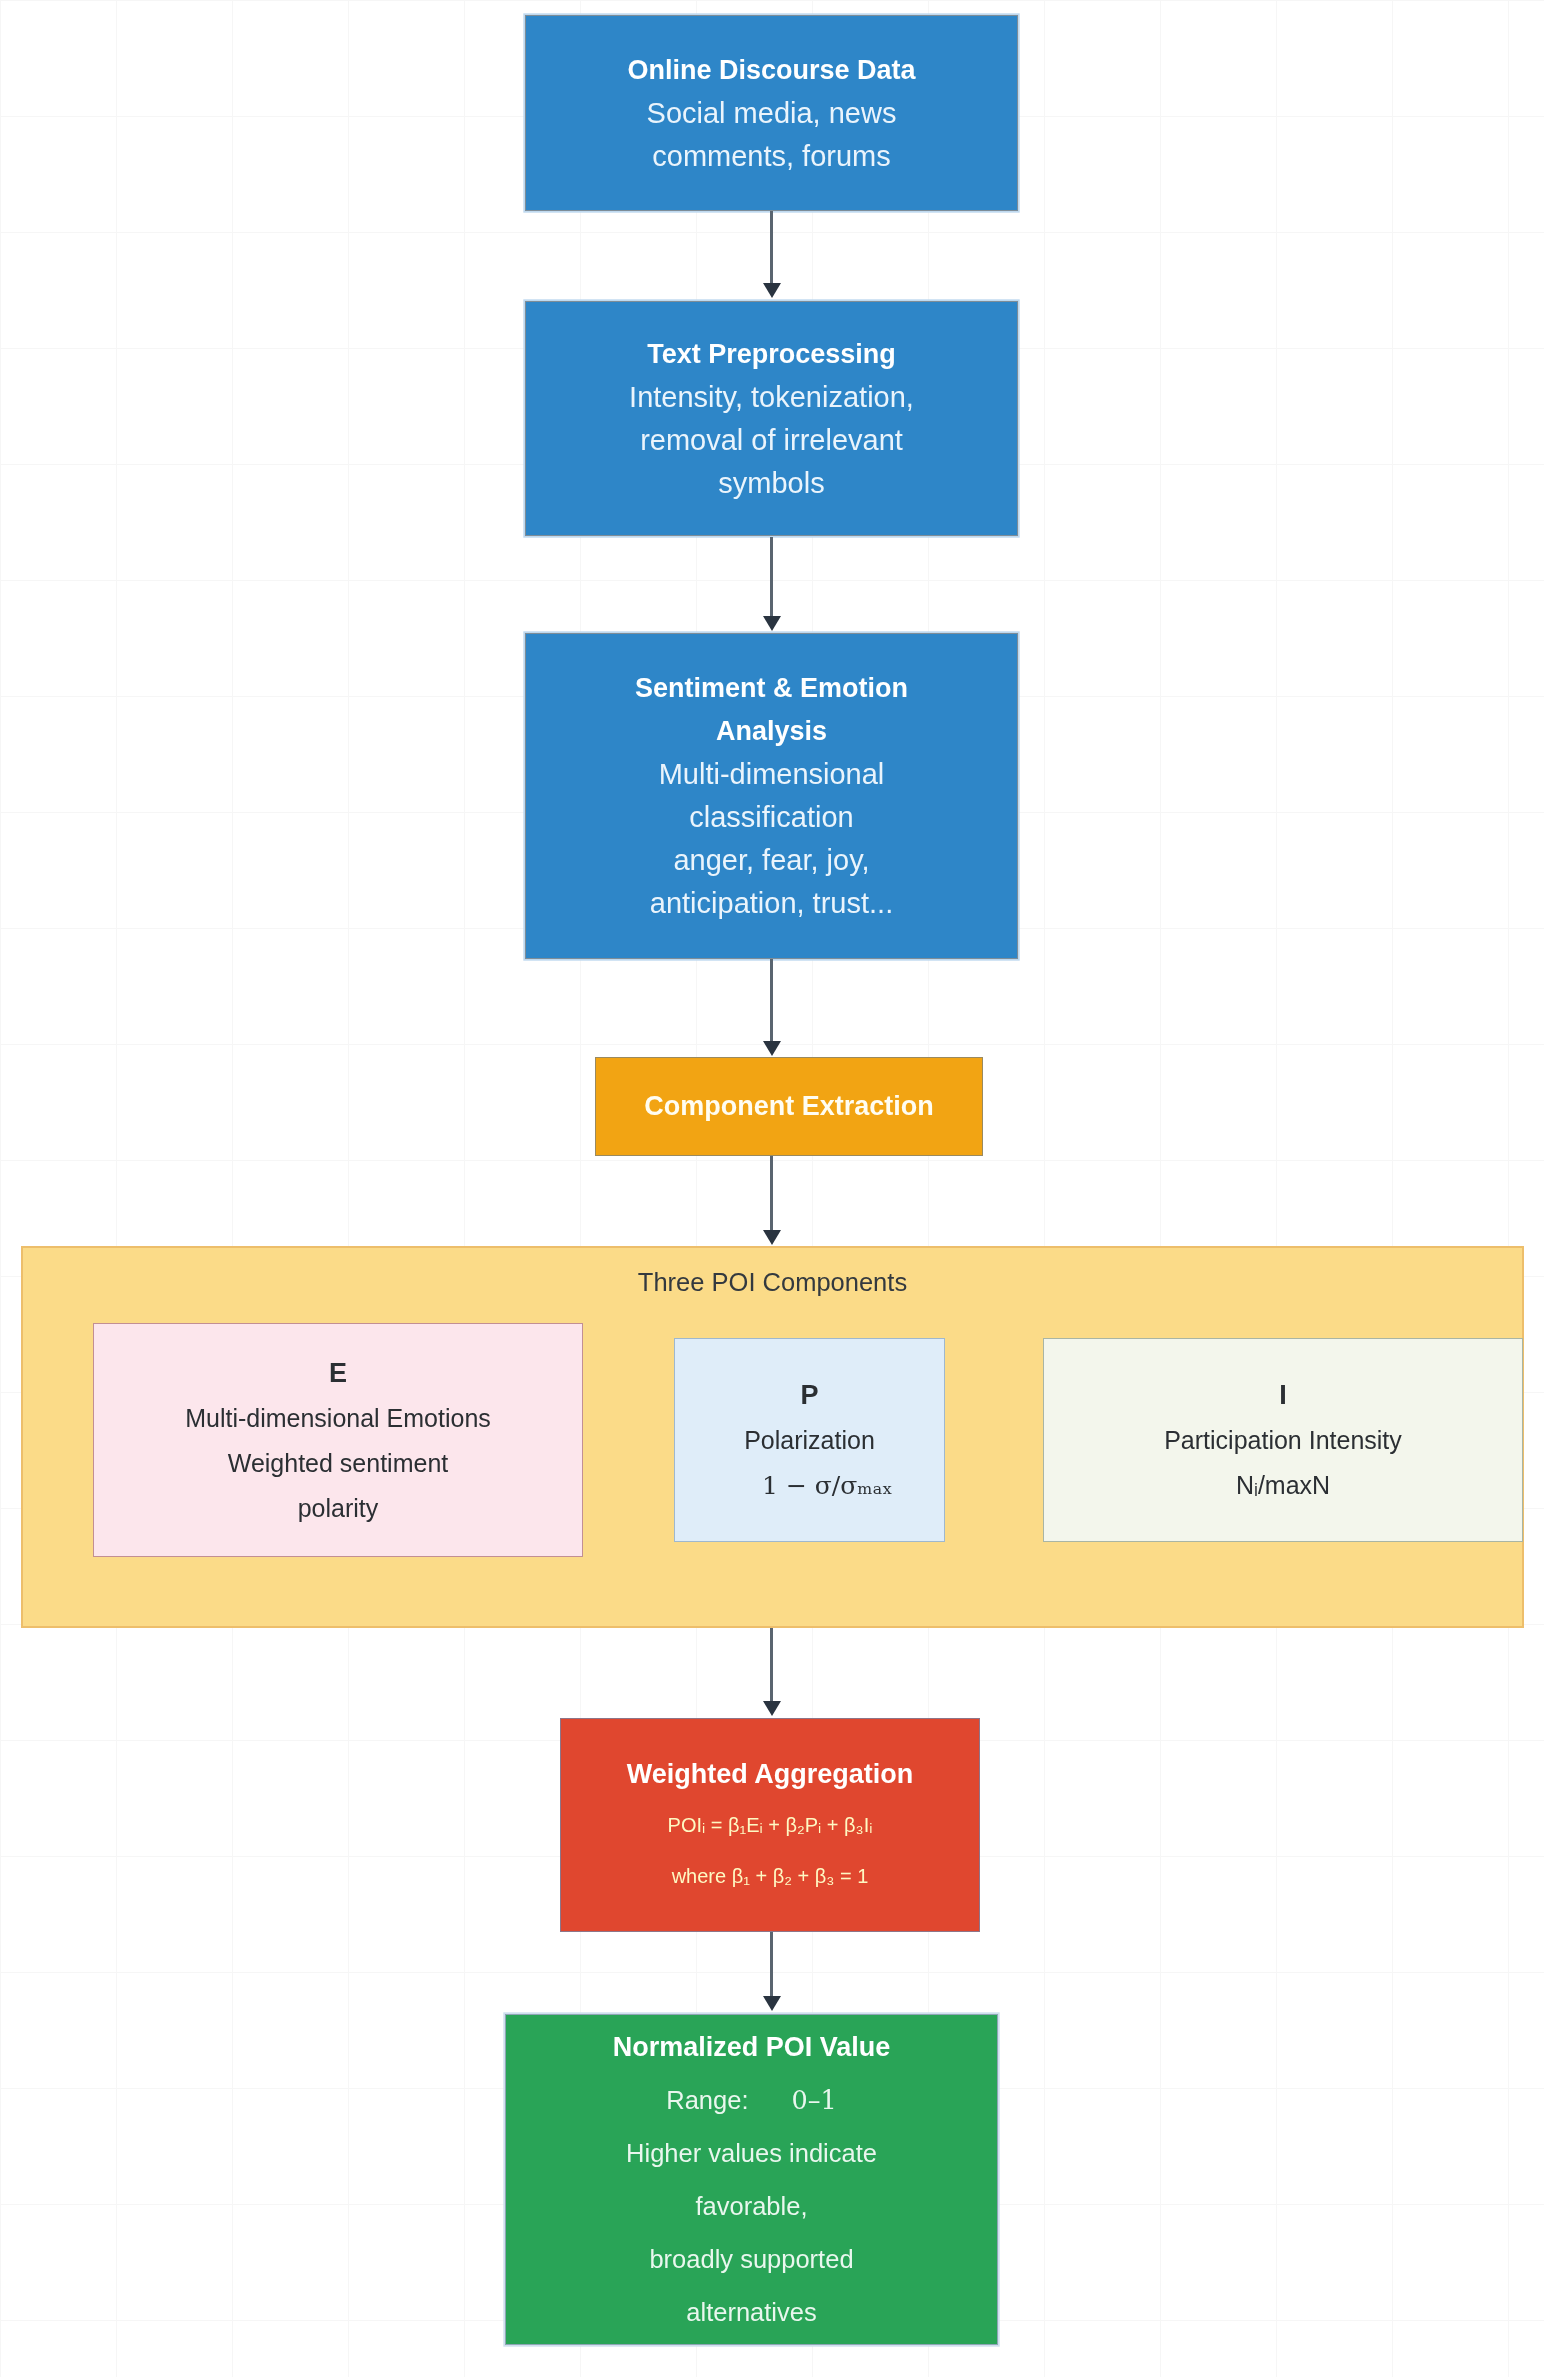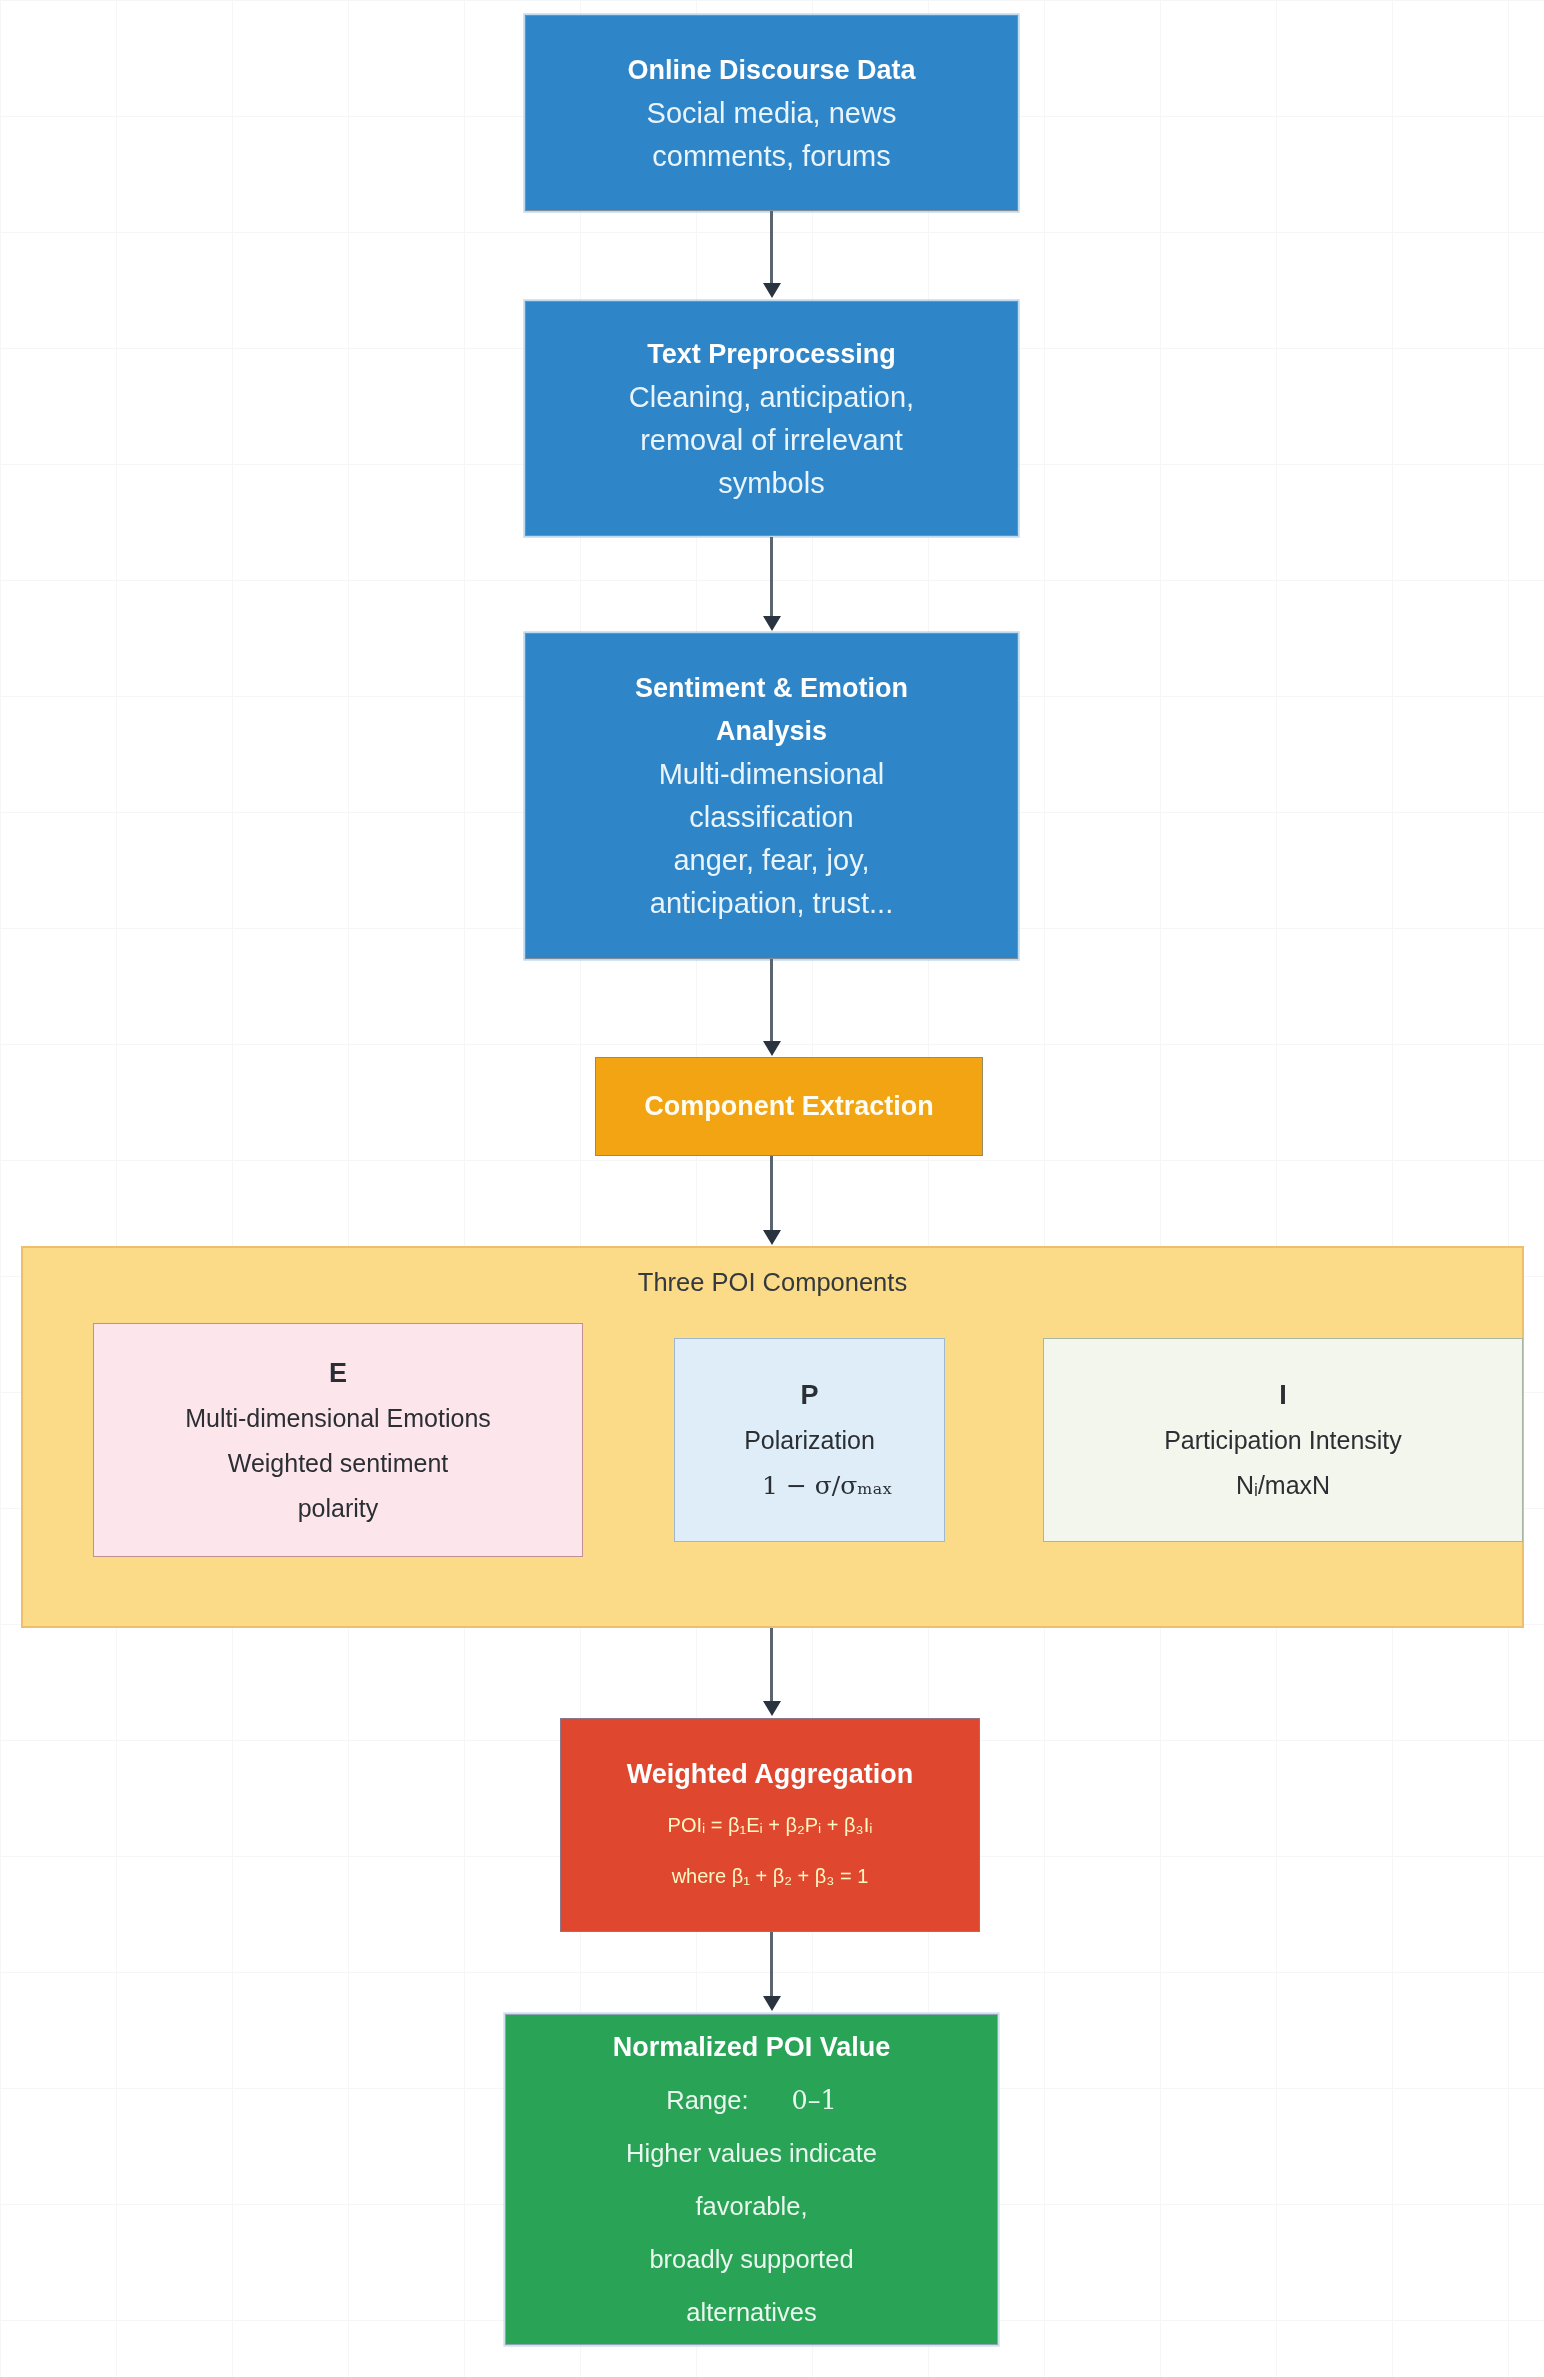--- a/index.html
+++ b/index.html
@@ -95,21 +95,21 @@
     <div class="b">comments, forums</div>
   </div>
 
   <div class="arrow" style="top:211px;height:87px;">
     <div class="al"></div>
     <div class="ah"></div>
   </div>
 
   <div class="node blue" id="step2">
     <div class="h">Text Preprocessing</div>
-    <div class="b">Cleaning, anticipation,</div>
+    <div class="b">Intensity, tokenization,</div>
     <div class="b">removal of irrelevant</div>
     <div class="b">symbols</div>
   </div>
 
   <div class="arrow" style="top:537px;height:94px;">
     <div class="al"></div>
     <div class="ah"></div>
   </div>
 
   <div class="node blue" id="step3">

